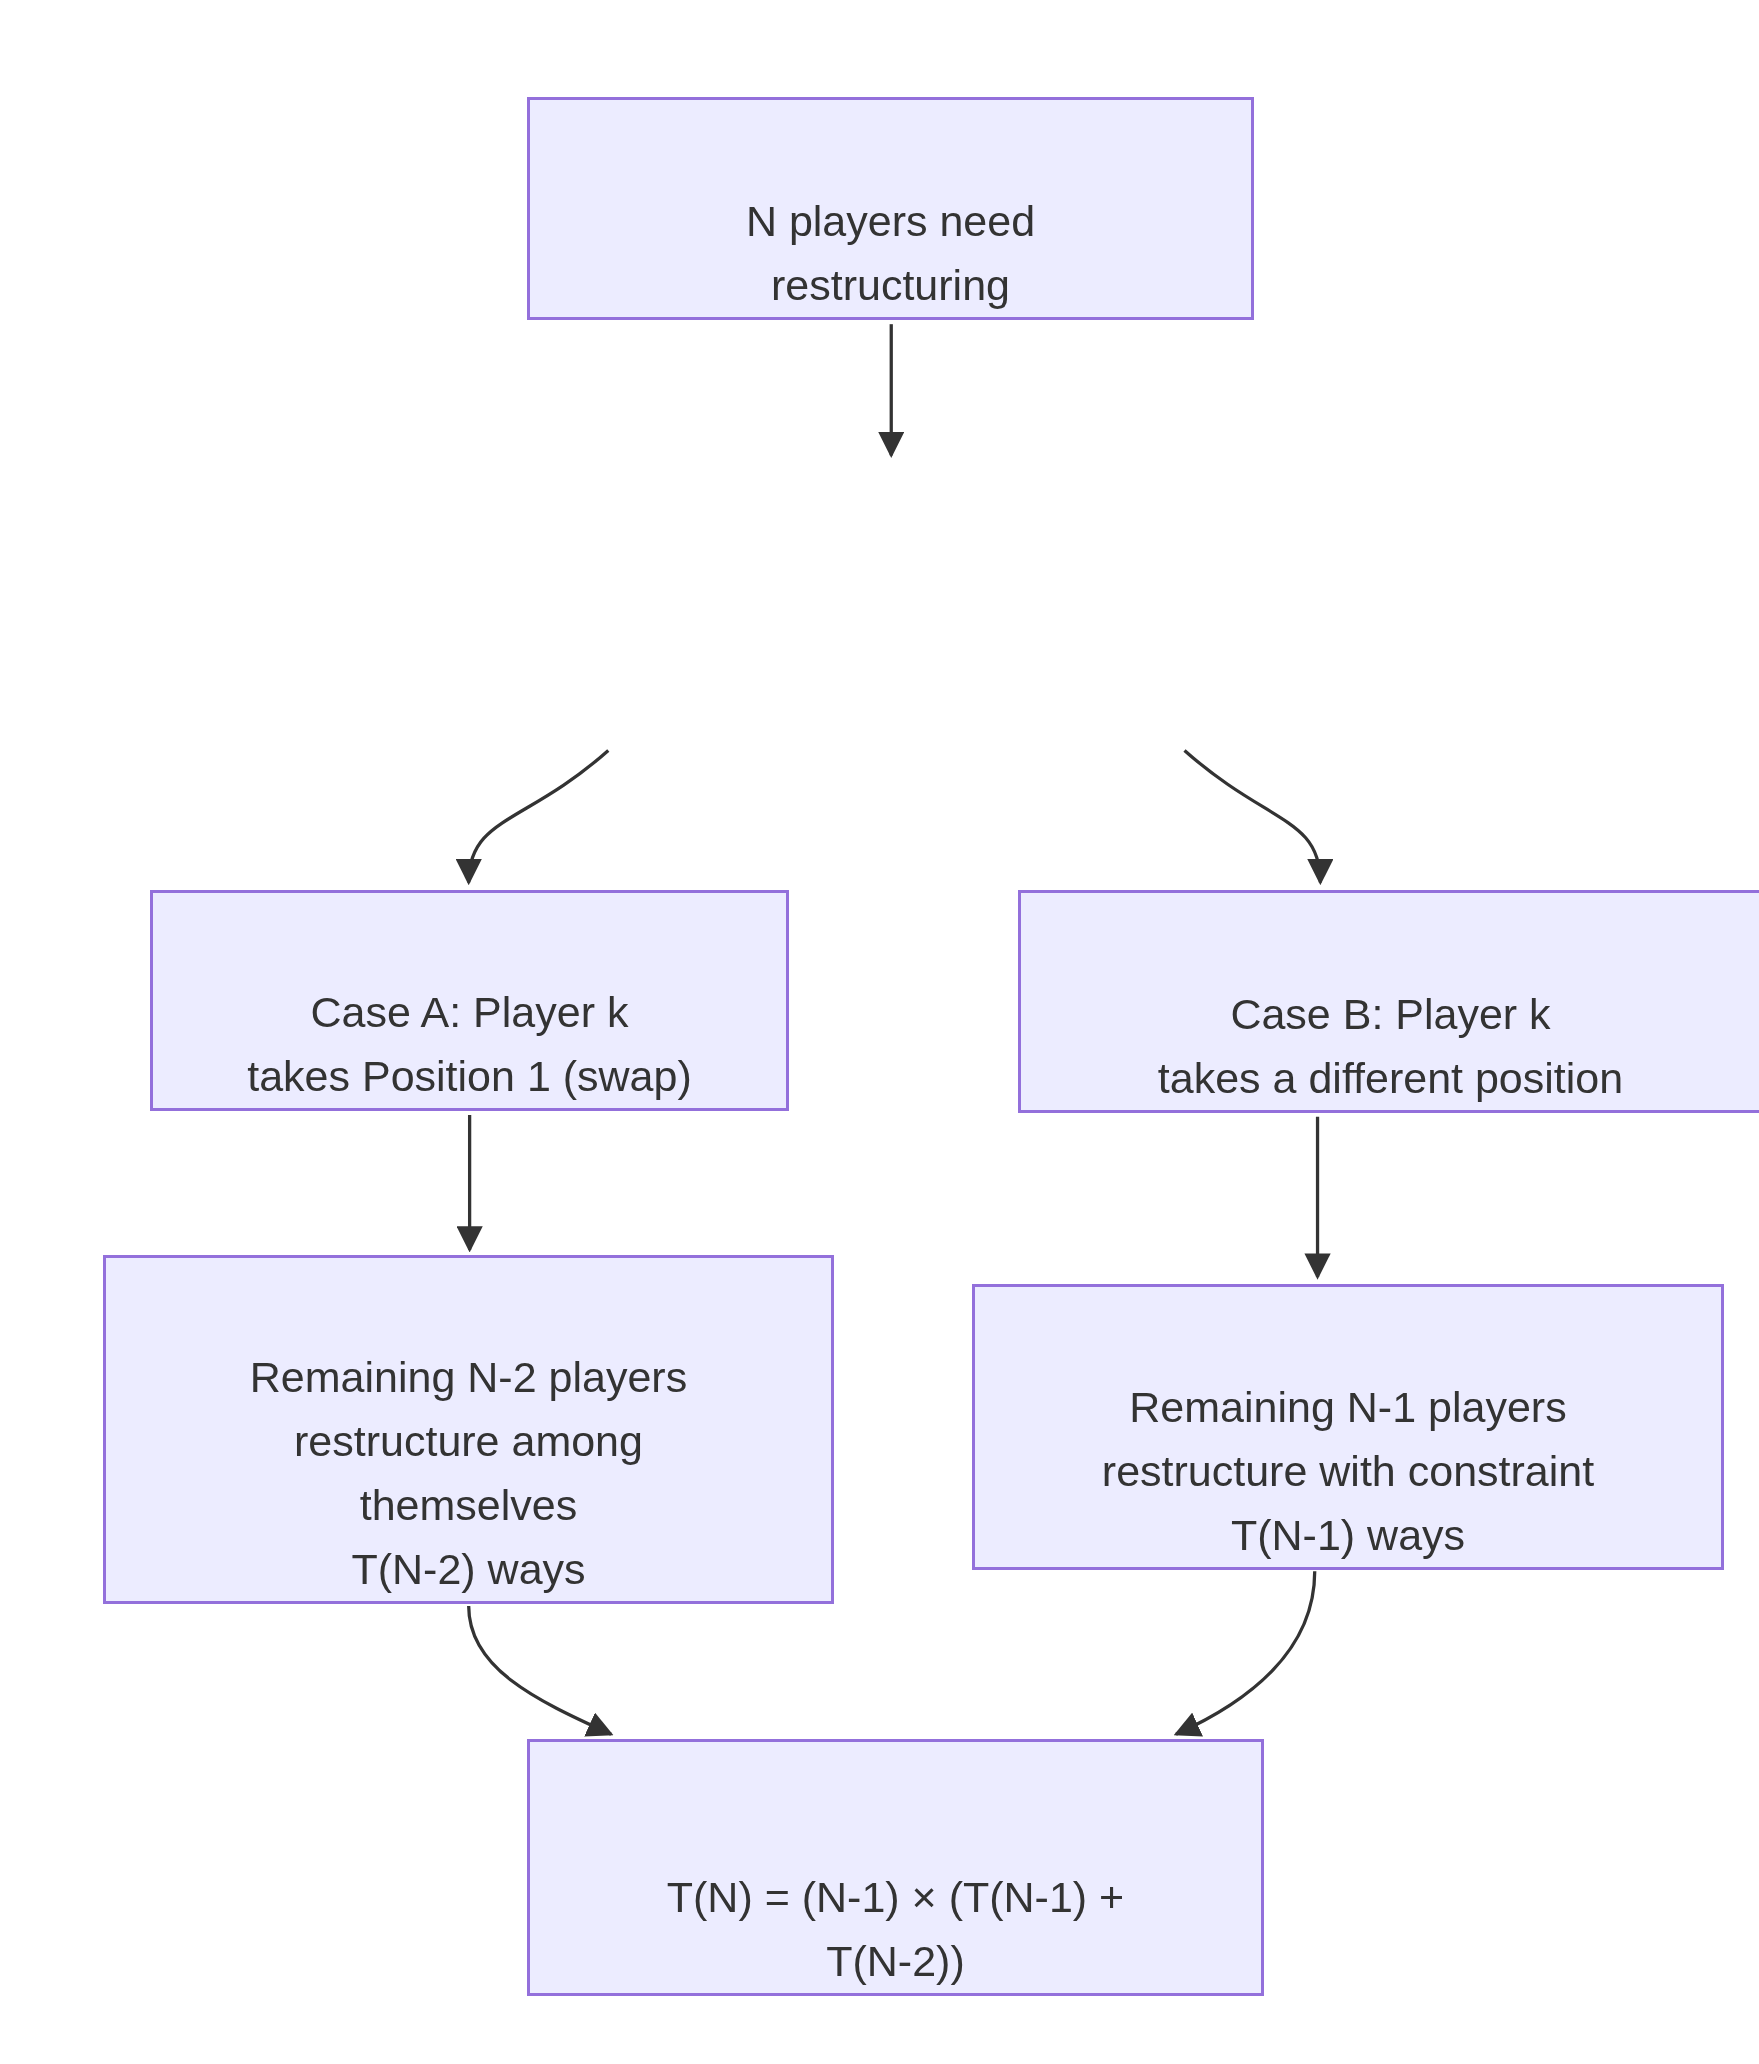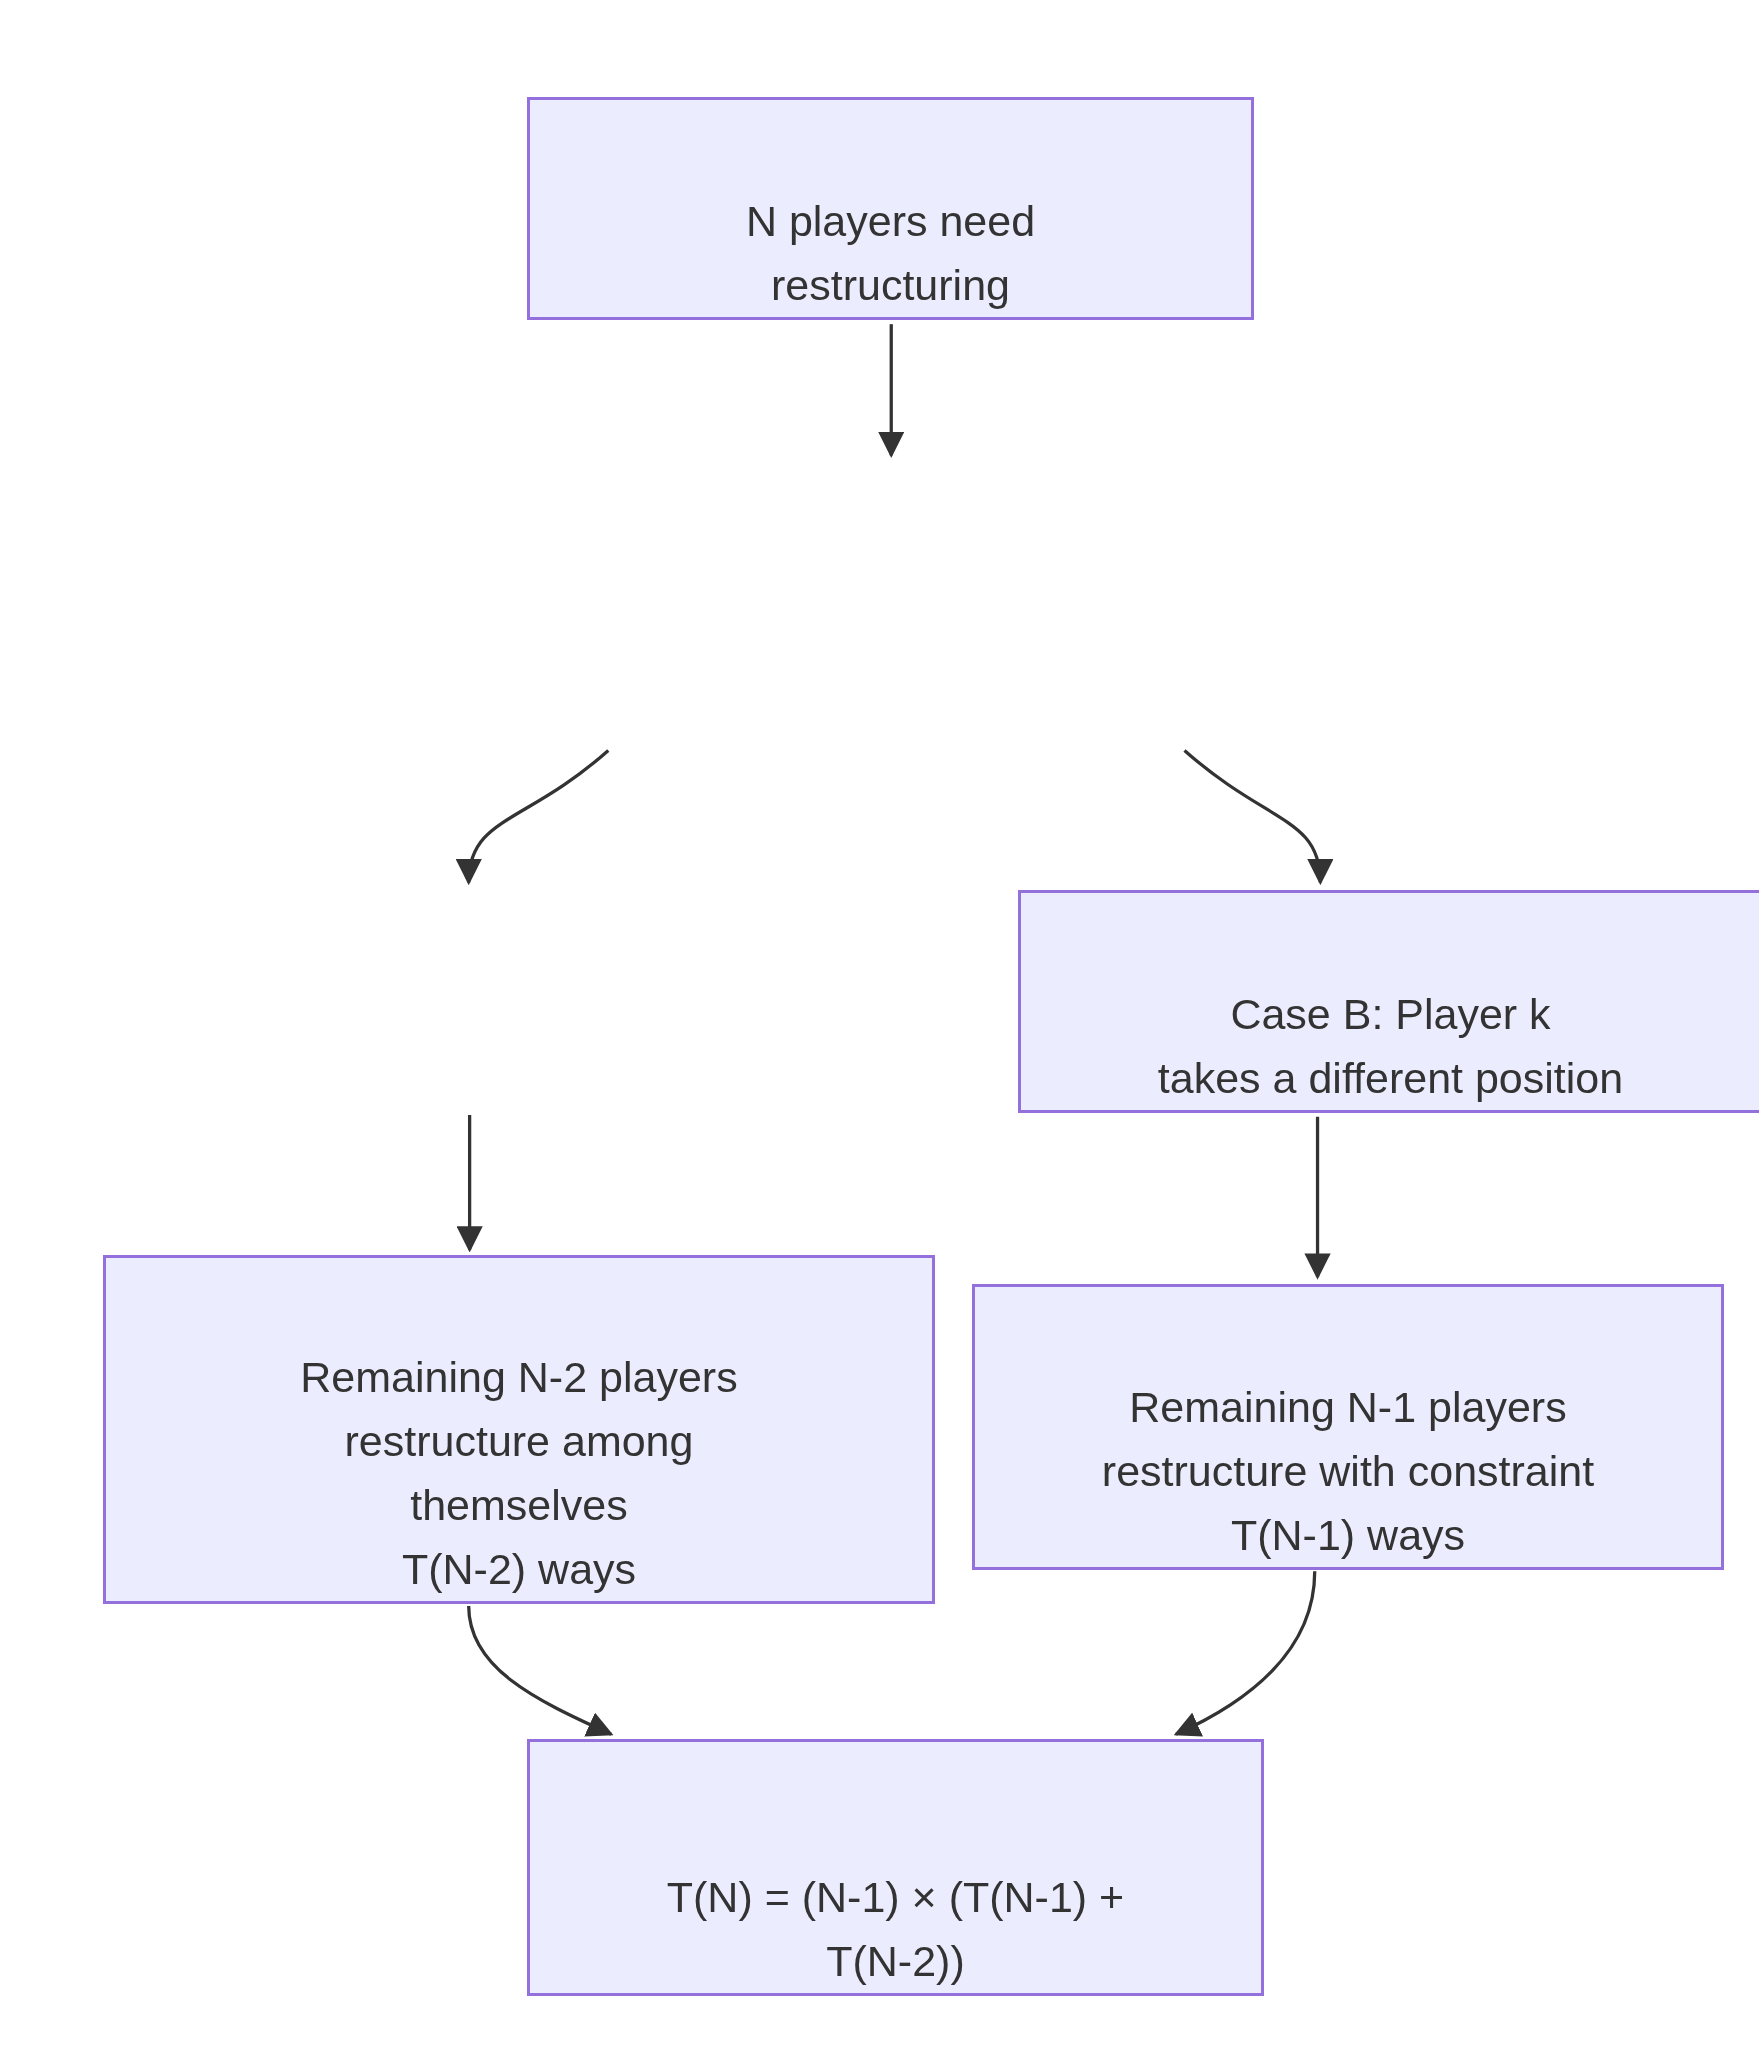--- a/index.html
+++ b/index.html
@@ -68,27 +68,31 @@
     <path class="edge" d="M 500 1714 C 500 1780, 570 1814, 652 1851" marker-end="url(#arrowhead)"></path>
     <path class="edge" d="M 1403 1677 C 1403 1760, 1335 1815, 1255 1851" marker-end="url(#arrowhead)"></path>
   </svg>
 
   <div class="node" style="left:527px; top:97px; width:727px; height:223px;">
     <span class="label">N players need
 restructuring</span>
   </div>
 
 
+  <div class="node" style="left:150px; top:890px; width:639px; height:221px;">
+    <span class="label">Case A: Player k
+takes Position 1 (swap)</span>
+  </div>
 
   <div class="node" style="left:987px; top:890px; width:745px; height:223px;margin-left:31px;">
     <span class="label">Case B: Player k
 takes a different position</span>
   </div>
 
-  <div class="node" style="left:103px; top:1255px; width:832px; height:349px;">
+  <div class="node" style="left:103px; top:1255px; width:731px; height:349px;">
     <span class="label">Remaining N-2 players
 restructure among
 themselves
 T(N-2) ways</span>
   </div>
 
   <div class="node" style="left:972px; top:1284px; width:752px; height:286px;">
     <span class="label">Remaining N-1 players
 restructure with constraint
 T(N-1) ways</span>

